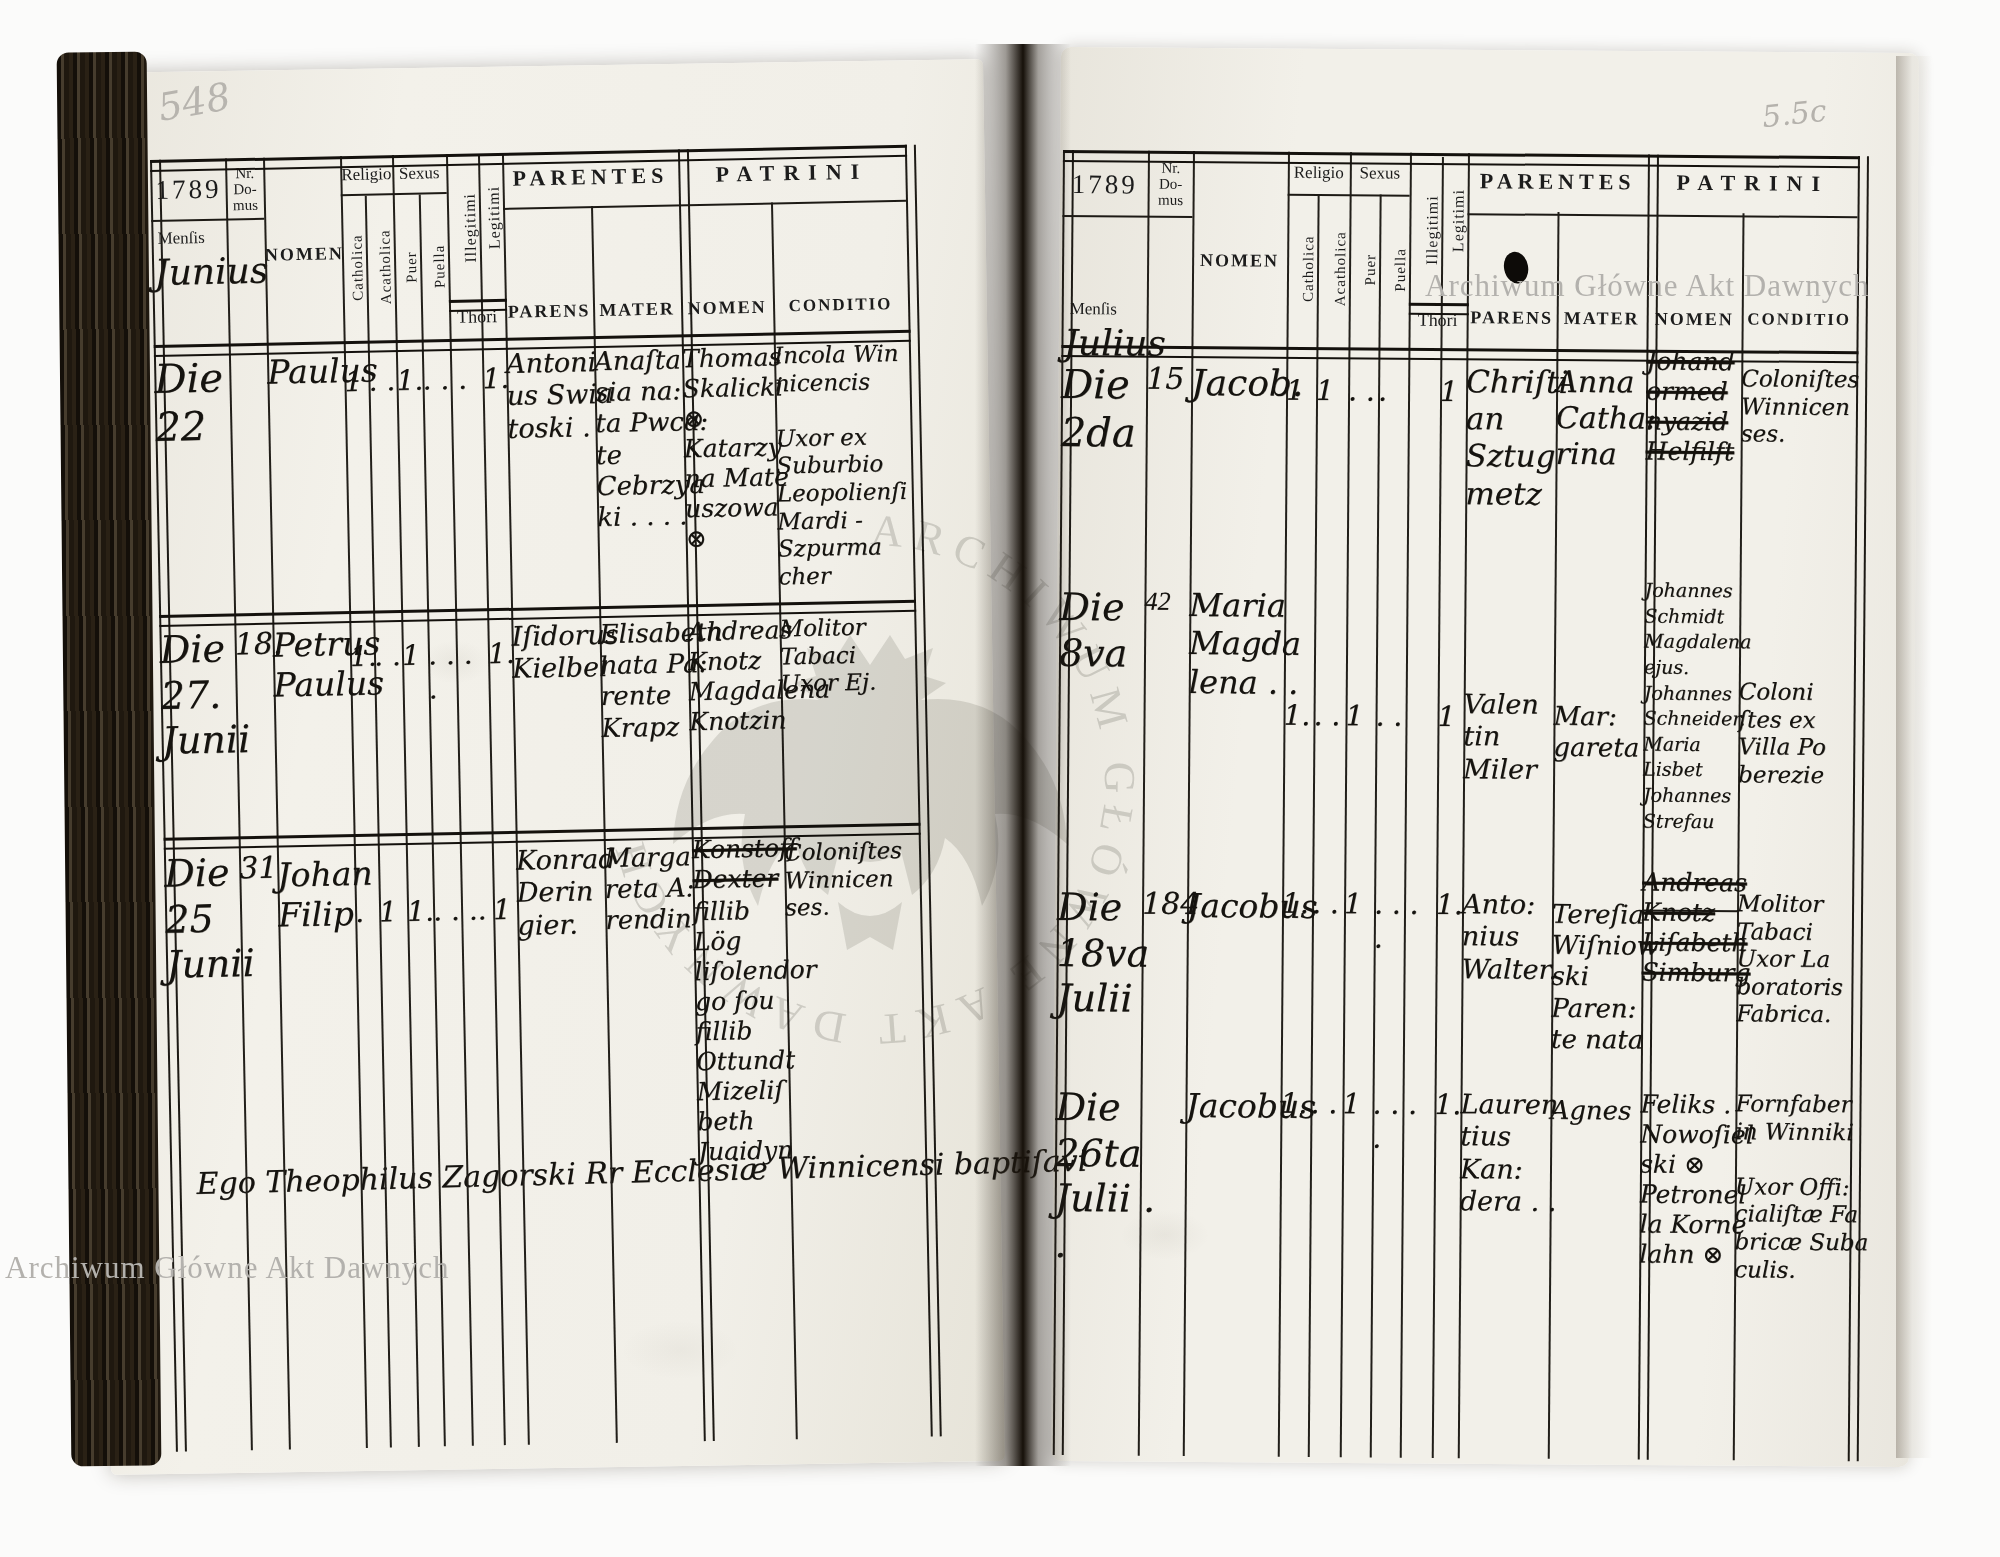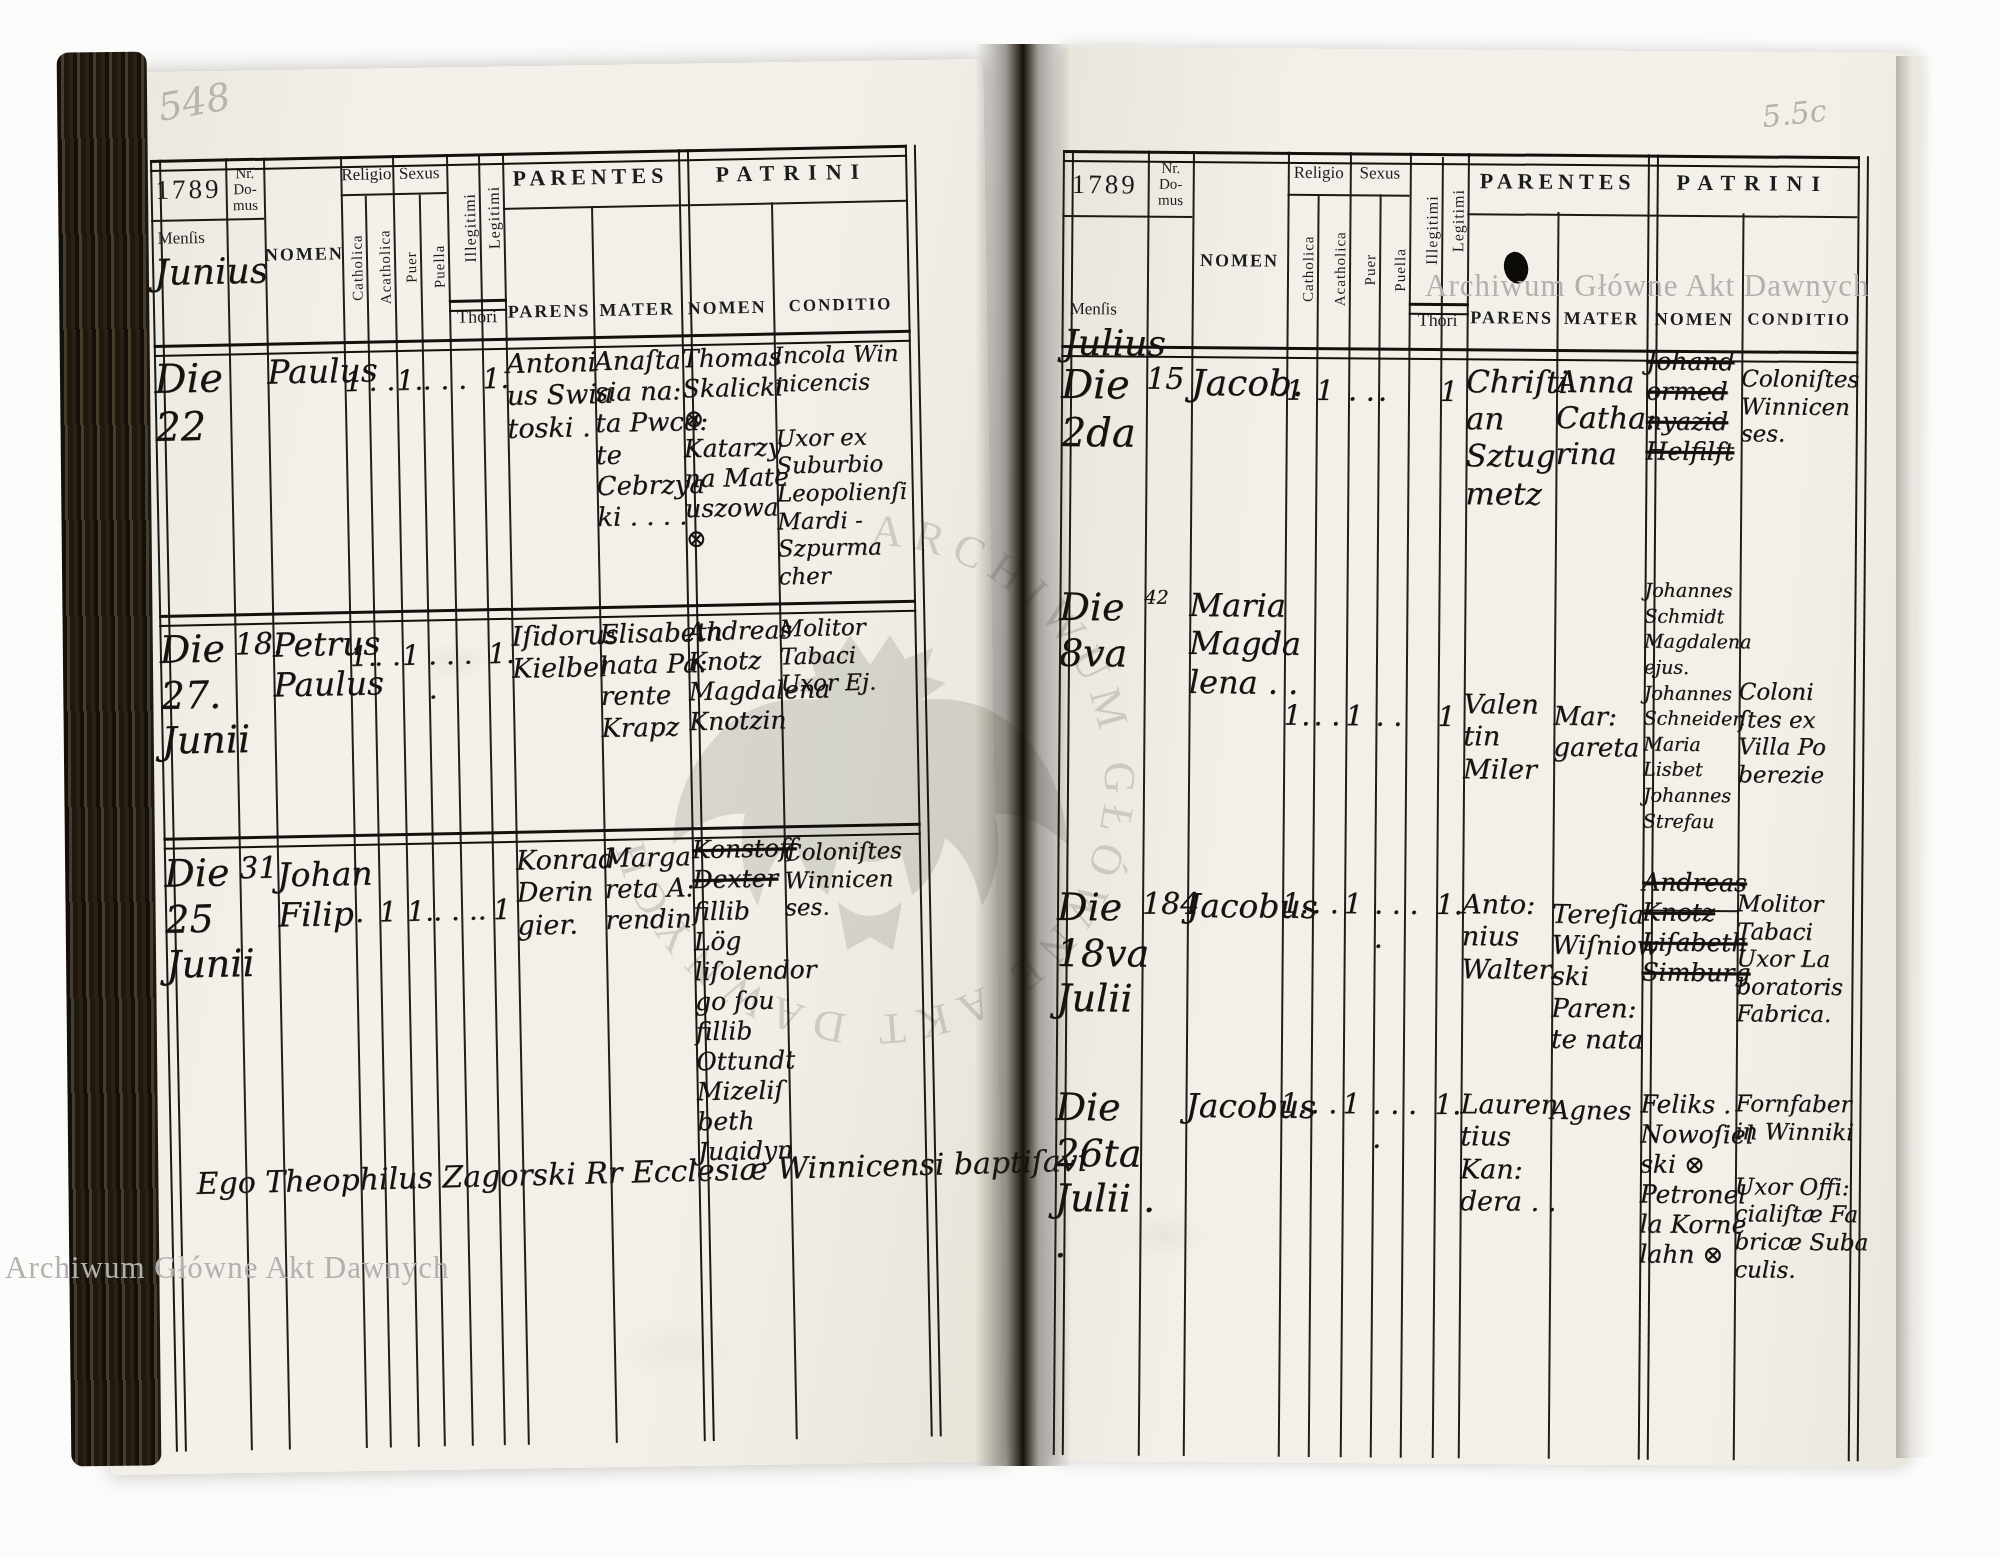--- a/index.html
+++ b/index.html
@@ -302,21 +302,21 @@
 rina</div>
     <div class="cell hand struck" style="left: 585px; top: 192px; width: 125px; font-size: 25px;">Johand
 ormed
 nyazid
 Helfilft</div>
     <div class="cell hand" style="left: 680px; top: 210px; width: 145px; font-size: 23px;">Coloniſtes
 Winnicen
 ses.</div>
     <div class="cell hand" style="left: 0px; top: 435px; width: 115px; font-size: 38px;">Die
 8va</div>
-    <div class="cell hand" style="left: 85px; top: 435px; width: 75px; font-size: 19px;">42</div>
+    <div class="cell hand" style="left: 85px; top: 435px; width: 75px; font-size: 26px; font-family: Liberation Serif, serif;">42</div>
     <div class="cell hand" style="left: 130px; top: 435px; width: 125px; font-size: 32px;">Maria
 Magda
 lena . .</div>
     <div class="cell hand" style="left: 225px; top: 547px; width: 60px; font-size: 28px;">1.</div>
     <div class="cell hand" style="left: 255px; top: 547px; width: 62px; font-size: 28px;">. .</div>
     <div class="cell hand" style="left: 287px; top: 547px; width: 60px; font-size: 28px;">1</div>
     <div class="cell hand" style="left: 317px; top: 547px; width: 60px; font-size: 28px;">. .</div>
     <div class="cell hand" style="left: 379px; top: 547px; width: 56px; font-size: 28px;">1</div>
     <div class="cell hand" style="left: 405px; top: 535px; width: 120px; font-size: 27px;">Valen
 tin

